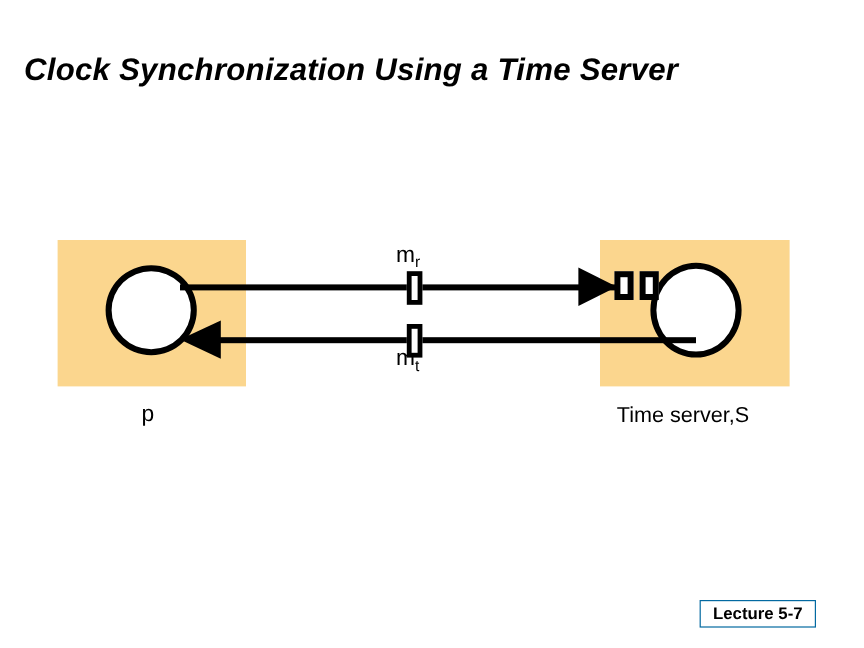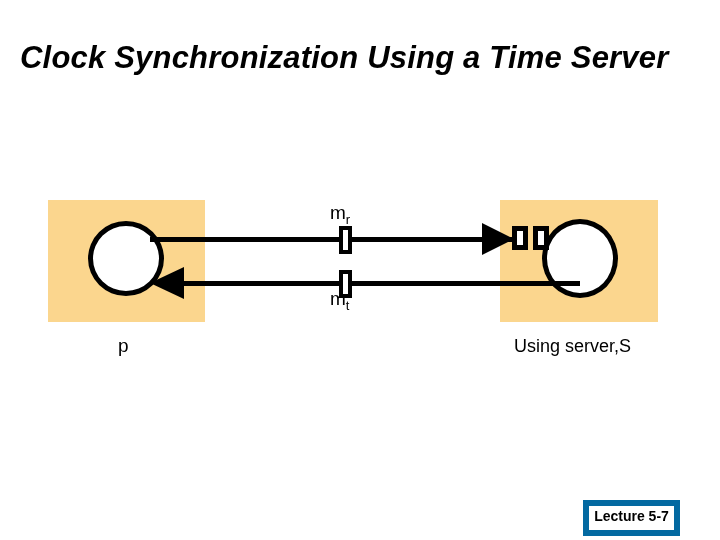--- a/index.html
+++ b/index.html
@@ -17,21 +17,21 @@
   }
 
   
   #slide-title {
     position: absolute;
     left: 20px;
     top: 36px;
     width: 680px;
     height: 44px;
     font-family: "Liberation Sans", sans-serif;
-    font-size: 31px;
+    font-size: 26px;
     font-weight: bold;
     font-style: italic;
     letter-spacing: 0.2px;
     line-height: 44px;
     white-space: nowrap;
     color: #000000;
   }
 
   
   #diagram {
@@ -125,22 +125,22 @@
     font-size: 13px;
     vertical-align: sub;
   }
 
   
   #lecture-tag {
     position: absolute;
     left: 583px;
     top: 500px;
     width: 97px;
-    height: 36px;
-    border: 6px solid #0369a1;
+    height: 23px;
+    border: 1px solid #0369a1;
     box-sizing: border-box;
     font-family: "Liberation Sans", sans-serif;
     font-size: 14px;
     font-weight: bold;
     line-height: 21px;
     text-align: center;
     color: #000000;
     background: #ffffff;
   }
 </style>
@@ -167,17 +167,17 @@
   <div id="line-reply" class="channel-line"></div>
   <div id="arrow-to-process" class="arrow-head"></div>
   <div id="marker-reply" class="msg-marker"></div>
 
   <div id="label-mr" class="diagram-label"><span>m</span><span class="sub">r</span></div>
 
   <div id="label-mt" class="diagram-label"><span>m</span><span class="sub">t</span></div>
 
   <div id="label-p" class="diagram-label">p</div>
 
-  <div id="label-server" class="diagram-label">Using server,S</div>
+  <div id="label-server" class="diagram-label">Time server,S</div>
 
 </div>
 
 <div id="lecture-tag">Lecture 5-7</div>
 
 </body></html>

